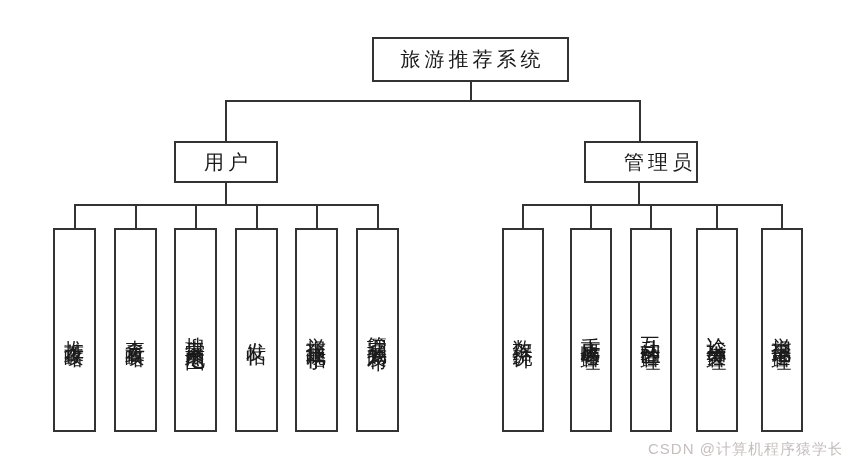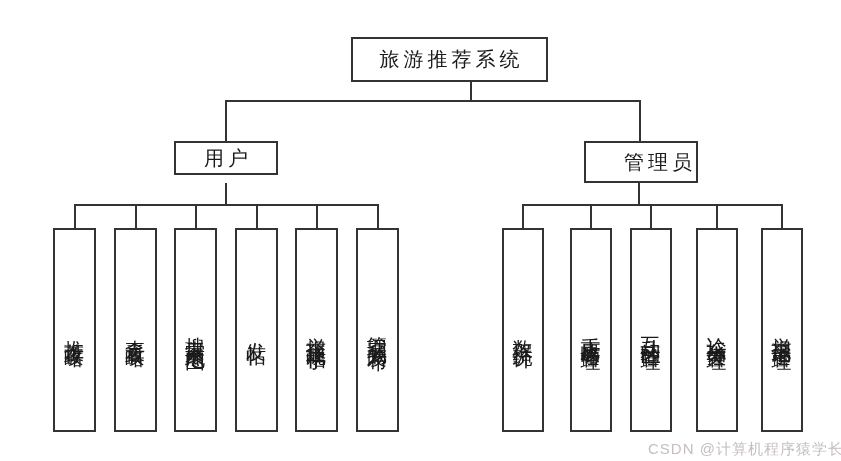--- a/index.html
+++ b/index.html
@@ -93,25 +93,25 @@
   <div class="v" style="left:377px; top:204px; height:24px;"></div>
 
   <div class="v" style="left:638px; top:183px; height:21px;"></div>
   <div class="h" style="left:522px; top:204px; width:261px;"></div>
   <div class="v" style="left:522px; top:204px; height:24px;"></div>
   <div class="v" style="left:590px; top:204px; height:24px;"></div>
   <div class="v" style="left:650px; top:204px; height:24px;"></div>
   <div class="v" style="left:716px; top:204px; height:24px;"></div>
   <div class="v" style="left:781px; top:204px; height:24px;"></div>
 
-  <div class="hnode" style="left:351px; top:37px; width:197px; height:45px;">
+  <div class="hnode" style="left:372px; top:37px; width:197px; height:45px;">
     <span>旅游推荐系统</span>
   </div>
 
-  <div class="hnode" style="left:174px; top:141px; width:104px; height:34px;align-items:center;">
+  <div class="hnode" style="left:174px; top:141px; width:104px; height:42px;align-items:center;">
     <span>用户</span>
   </div>
   <div class="hnode" style="left:584px; top:141px; width:114px; height:42px;justify-content:flex-end;">
     <span>管理员</span>
   </div>
 
   <div class="leaf leaf-l" style="left:53px;">
     <span class="vtext">推荐攻略</span>
   </div>
   <div class="leaf leaf-l" style="left:114px;">

